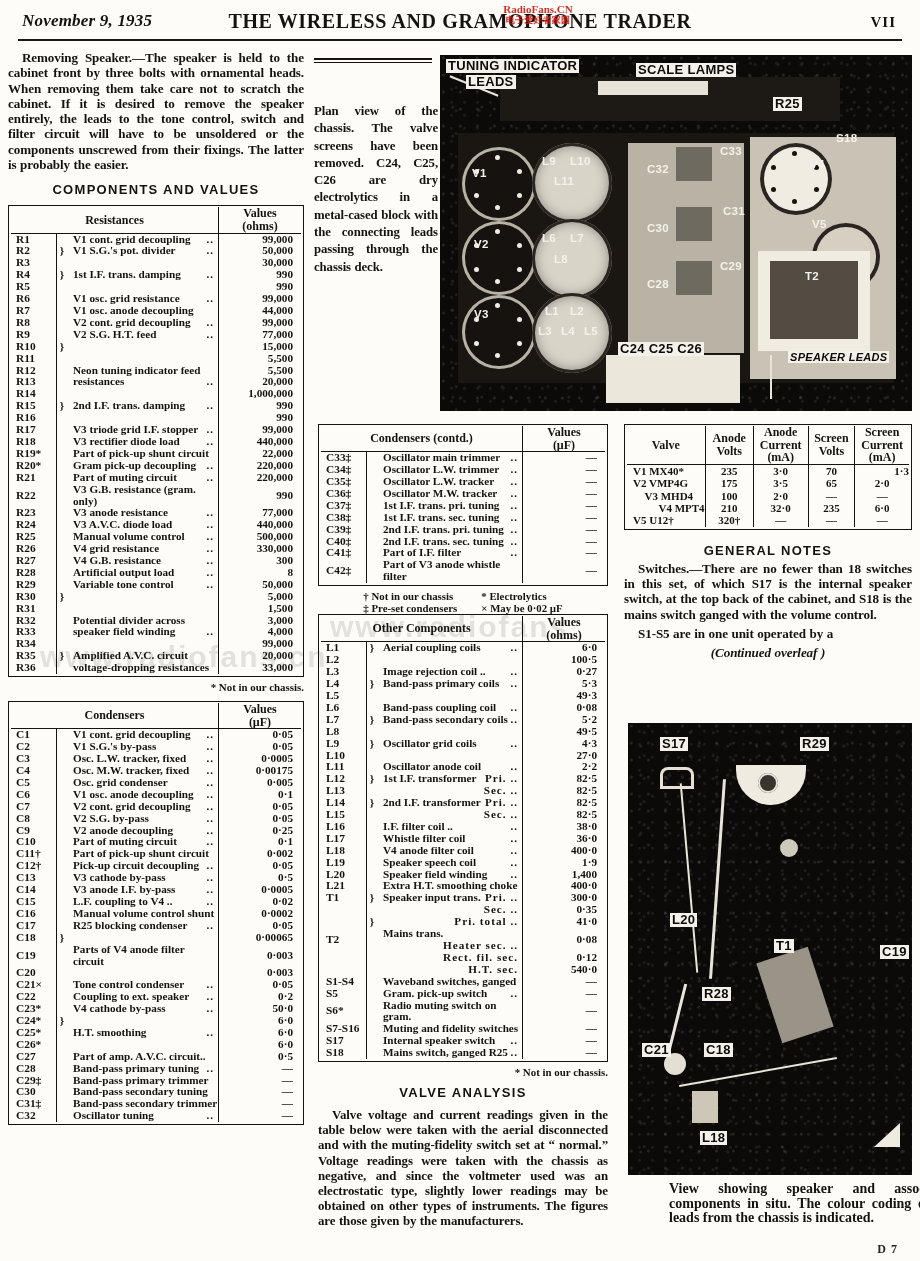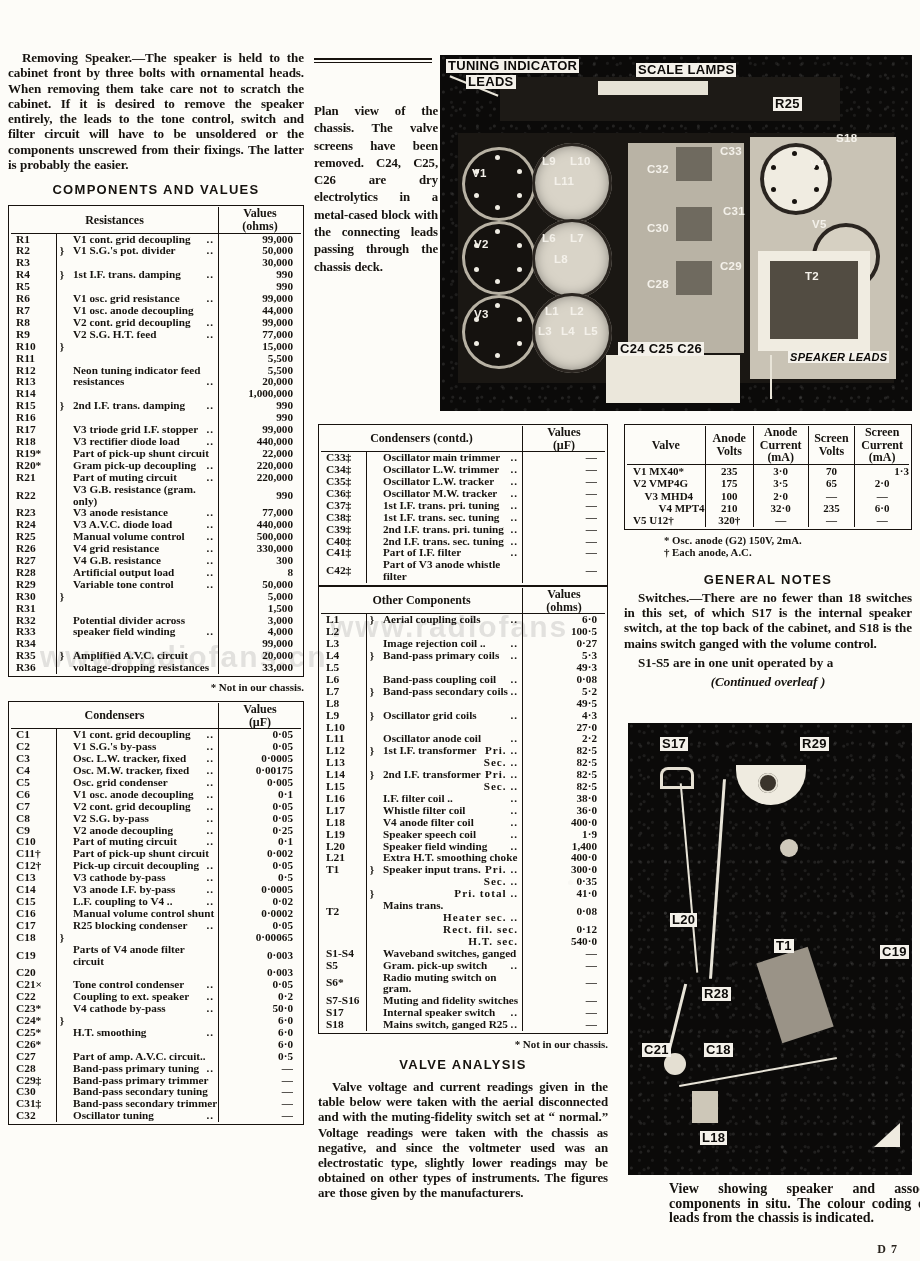--- a/index.html
+++ b/index.html
@@ -142,20 +142,30 @@
     font-family:"Liberation Sans", sans-serif;
     font-weight:700;font-size:30px;letter-spacing:2px;
     pointer-events:none;user-select:none;
   }
 </style>
 </head>
 <body>
 
 <div class="page">
 
+  <div class="masthead">
+    <div class="mast-date">November 9, 1935</div>
+    <div class="mast-title">THE WIRELESS AND GRAMOPHONE TRADER</div>
+    <div class="mast-page">VII</div>
+    <div class="watermark-top">
+      <div class="w1">RadioFans.CN</div>
+      <div class="w2">电子爱好者家园</div>
+    </div>
+    <div class="mast-rule"></div>
+  </div>
 
   <div class="wm-body" style="left:40px;top:640px;">www.radiofans.cn</div>
   <div class="wm-body" style="left:330px;top:610px;">www.radiofans</div>
 
   <div class="col" style="left:8px;top:50px;width:296px;">
     <div class="bodytext">
       <p class="ind"><span class="runin">Removing Speaker.</span><span>—The speaker is held to the cabinet front by three bolts with ornamental heads. When removing them take care not to scratch the cabinet. If it is desired to remove the speaker entirely, the leads to the tone control, switch and filter circuit will have to be unsoldered or the components unscrewed from their fixings. The latter is probably the easier.</span></p>
     </div>
     <h2 class="sechead">COMPONENTS AND VALUES</h2>
 
@@ -676,20 +686,30 @@
               <td class="val vline">—</td>
             </tr>
             <tr>
               <td class="ref">C42‡</td>
               <td style="width: 10px; text-align: center; border-left: 1.4px solid rgb(23, 18, 14);"></td>
               <td class="desc"><span>Part of V3 anode whistle filter</span></td>
               <td class="val vline">—</td>
             </tr>
           </tbody>
       </table>
+    </div>
+    <div style="display:flex;justify-content:center;gap:24px;margin-top:4px;">
+      <div style="font-size:10.8px;font-weight:700;line-height:12px;">
+        <div>† Not  in  our  chassis</div>
+        <div>‡ Pre-set condensers</div>
+      </div>
+      <div style="font-size:10.8px;font-weight:700;line-height:12px;">
+        <div>* Electrolytics</div>
+        <div>× May be 0·02 µF</div>
+      </div>
     </div>
 
     <div class="tblwrap" style="margin-top:0;">
       <table class="comp">
         <tbody>
             <tr class="thead-row">
           <th colspan="3" class="hr-under">Other Components</th>
           <th class="hr-under vline">
             <span>Values</span><br>
             <span class="small">(ohms)</span>
@@ -963,24 +983,20 @@
             </tr>
             <tr>
               <td class="" style="text-align: left; padding-left: 6px; line-height: 12.4px;">V5 U12†</td>
               <td class="vline" style="text-align: center; line-height: 12.4px;">320†</td>
               <td class="vline" style="text-align: center; line-height: 12.4px;">—</td>
               <td class="vline" style="text-align: center; line-height: 12.4px;">—</td>
               <td class="vline" style="text-align: center; line-height: 12.4px;">—</td>
             </tr>
           </tbody>
       </table>
-    </div>
-    <div style="margin-top:4px;padding-left:40px;font-size:10.8px;font-weight:700;line-height:12.4px;">
-      <div>* Osc. anode (G2) 150V, 2mA.</div>
-      <div>† Each anode, A.C.</div>
     </div>
 
     <h2 class="sechead" style="margin-top:13px;margin-bottom:3px;">GENERAL NOTES</h2>
     <div class="bodytext">
       <p class="ind"><span class="runin">Switches.</span><span>—There are no fewer than 18 switches in this set, of which S17 is the internal speaker switch, at the top back of the cabinet, and S18 is the mains switch ganged with the volume control.</span></p>
       <p class="ind" style="text-align:justify;">S1-S5 are in one unit operated by a</p>
       <p style="text-align:center;font-style:italic;font-weight:700;">(Continued  overleaf )</p>
     </div>
   </div>
 

